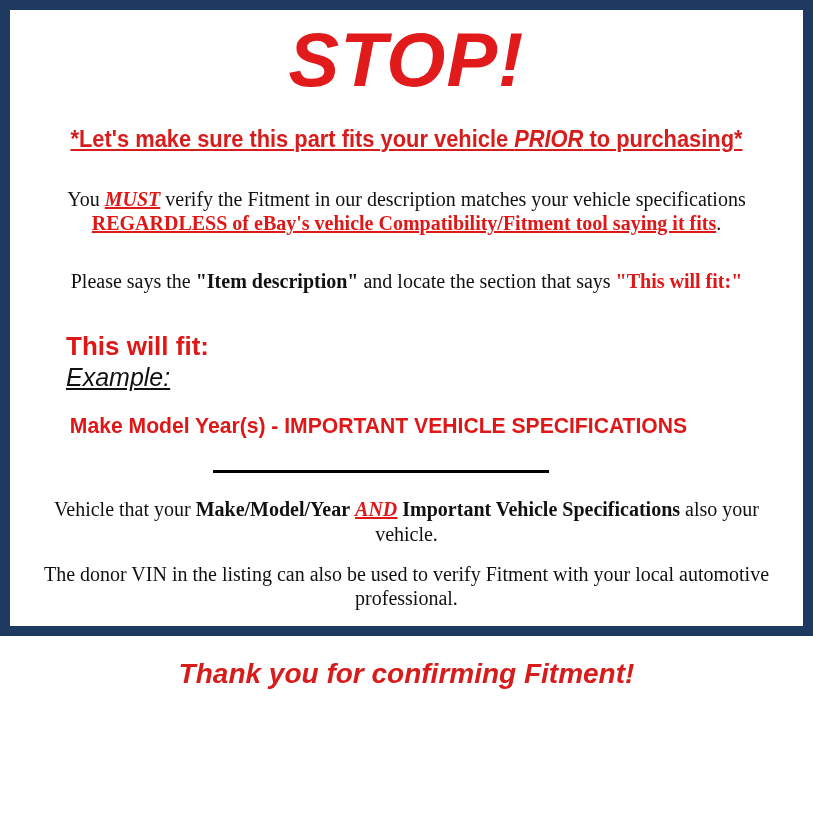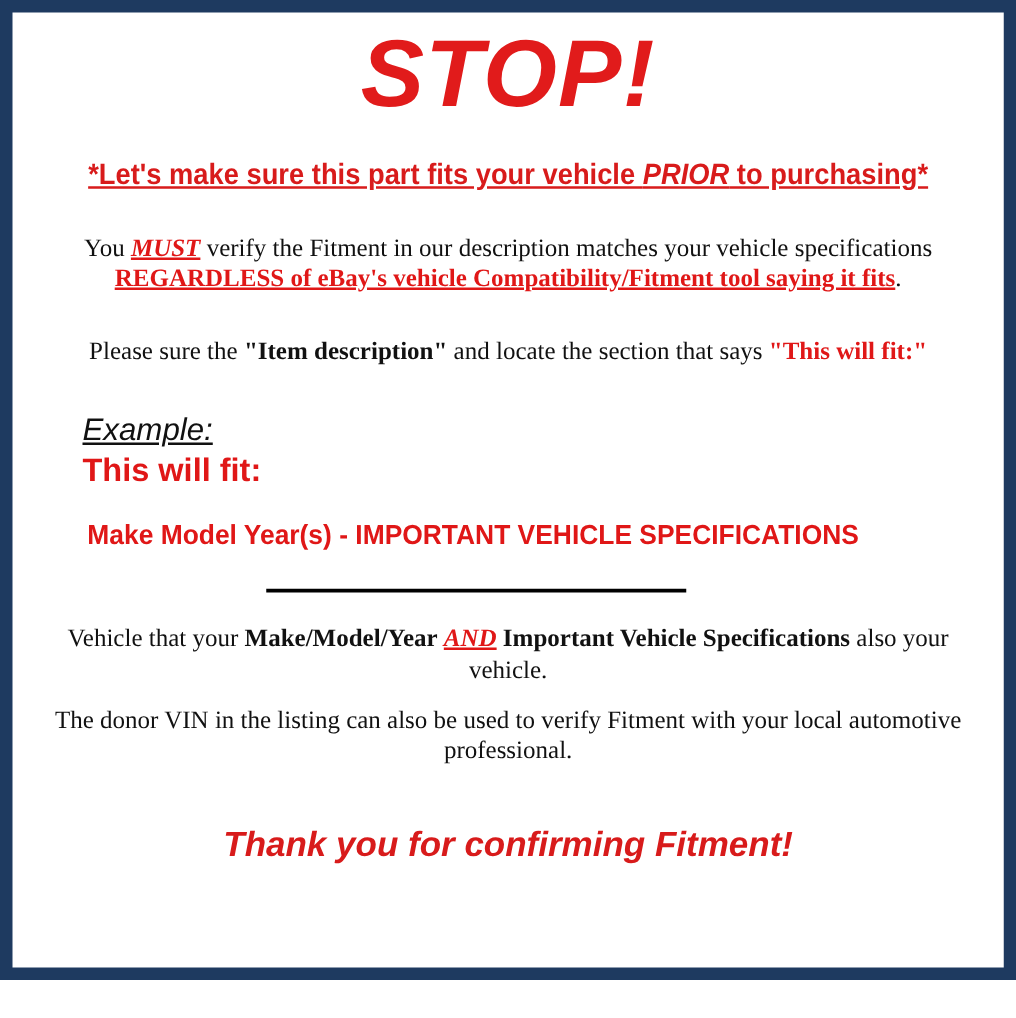--- a/index.html
+++ b/index.html
@@ -10,21 +10,21 @@
   body {
     width: 813px;
     height: 814px;
     font-family: "Liberation Sans", "DejaVu Sans", sans-serif;
     overflow: hidden;
   }
 
   #notice-card {
     box-sizing: border-box;
     width: 813px;
-    height: 784px;
+    height: 636px;
     background: #ffffff;
     border: 10px solid #1e3a60;
     padding: 0;
     position: relative;
   }
 
   .inner {
     box-sizing: border-box;
     width: 100%;
     height: 100%;
@@ -145,26 +145,26 @@
 
     <div id="tagline">
       <span>*Let's make sure this part fits your vehicle </span><span class="ital">PRIOR</span><span> to purchasing*</span>
     </div>
 
     <p class="para" id="must-para">
       <span>You </span><span class="red-bold-i-u">MUST</span><span> verify the Fitment in our description matches your vehicle specifications </span><span class="red-bold-u">REGARDLESS of eBay's vehicle Compatibility/Fitment tool saying it fits</span><span>.</span>
     </p>
 
     <p class="para" id="view-para">
-      <span>Please sure the </span><span class="b">"Item description"</span><span> and locate the section that says </span><span class="red b">"This will fit:"</span>
+      <span>Please says the </span><span class="b">"Item description"</span><span> and locate the section that says </span><span class="red b">"This will fit:"</span>
     </p>
 
     <div id="example-block">
+      <div id="example-fit-line">This will fit:</div>
       <div id="example-label">Example:</div>
-      <div id="example-fit-line">This will fit:</div>
       <div id="example-spec-line">Make Model Year(s) - IMPORTANT VEHICLE SPECIFICATIONS</div>
     </div>
 
     <div id="divider-wrap">
       <span id="divider-rule"></span>
     </div>
 
     <p class="para" id="confirm-para">
       <span>Vehicle that your </span><span class="b">Make/Model/Year</span><span> </span><span class="red-bold-i-u">AND</span><span> </span><span class="b">Important Vehicle Specifications</span><span> also your vehicle.</span>
     </p>

